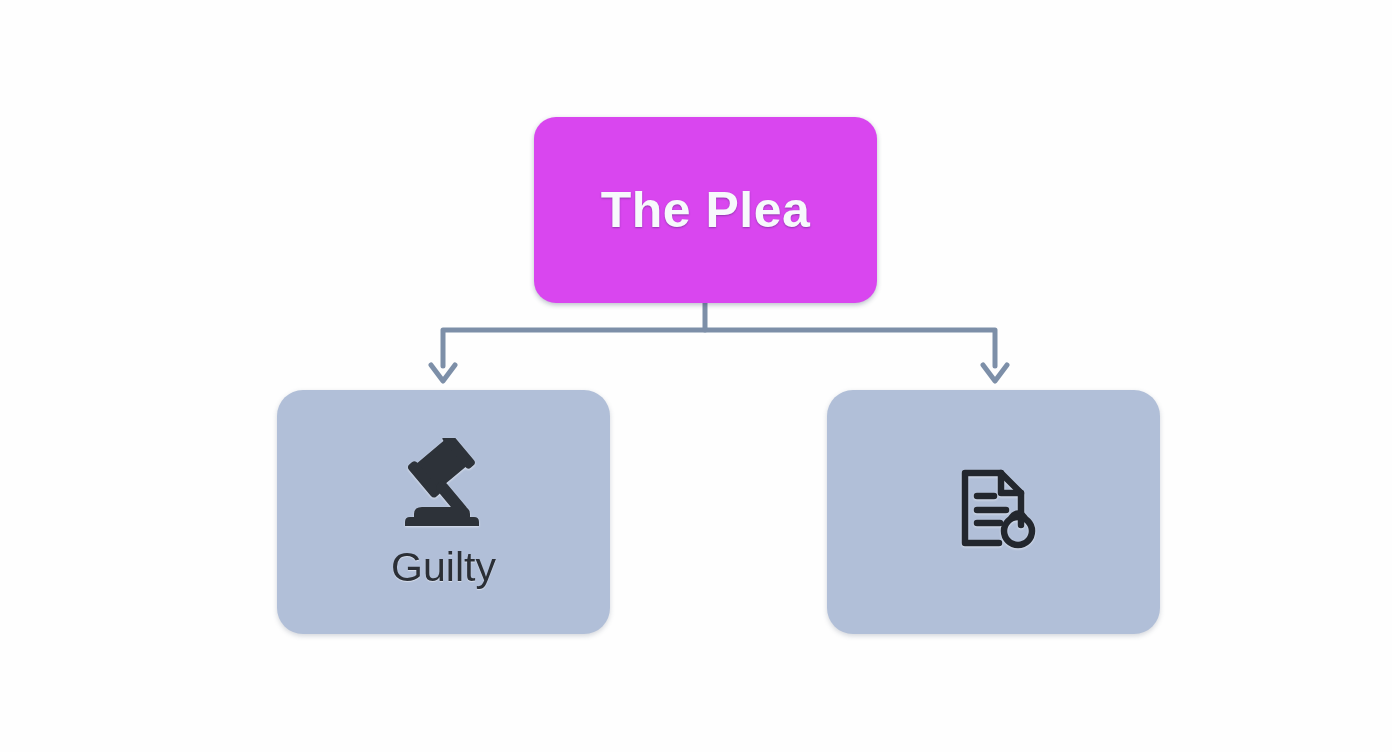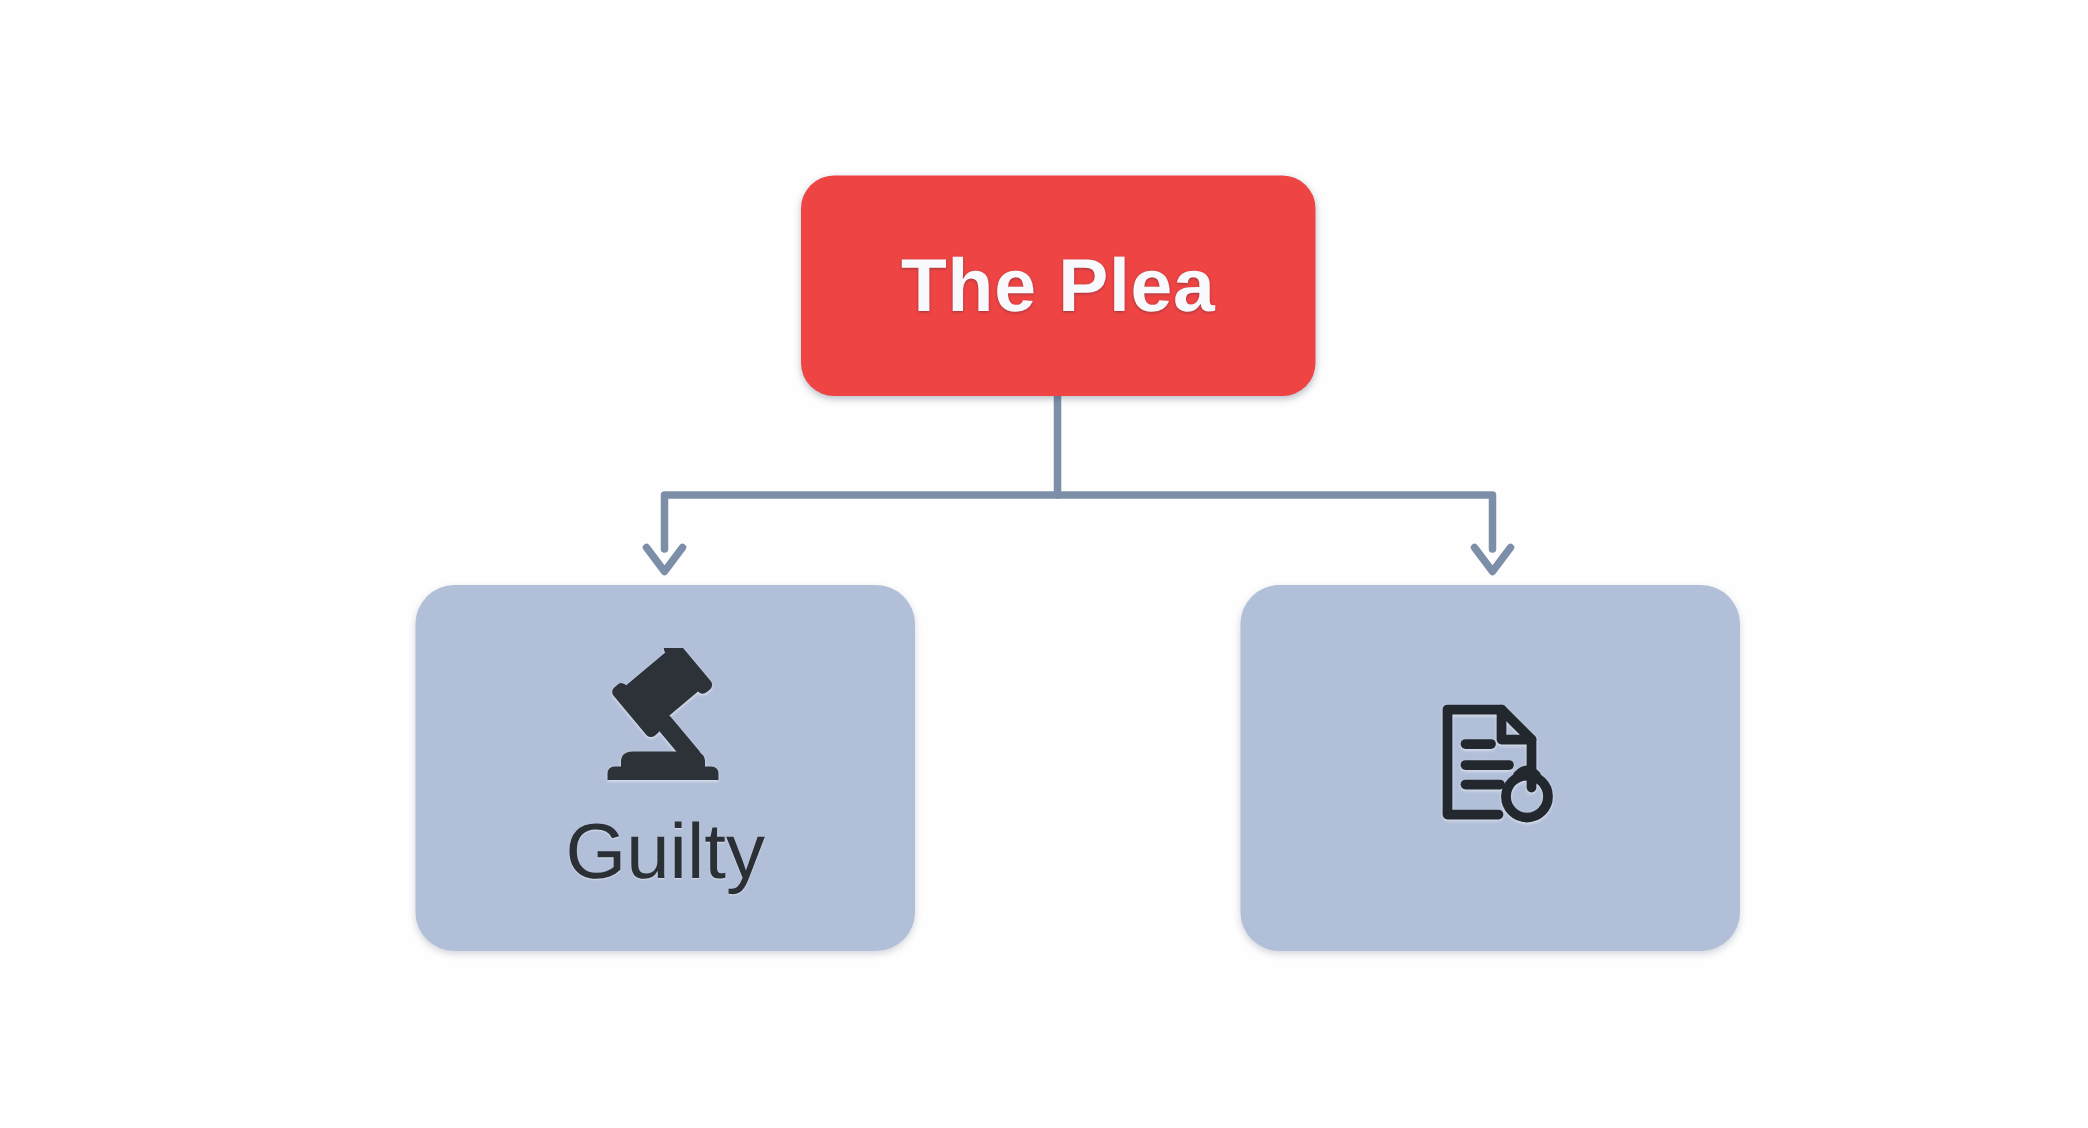--- a/index.html
+++ b/index.html
@@ -35,22 +35,22 @@
     flex-direction: column;
     align-items: center;
     justify-content: center;
     border-radius: 22px;
   }
 
   .node-root {
     left: 534px;
     top: 117px;
     width: 343px;
-    height: 147px;
-    background: #ef4444;
+    height: 186px;
+    background: #d946ef;
     box-shadow: 0 2px 5px rgba(30, 50, 80, 0.30);
   }
   .node-root .node-title {
     color: #f7f9fc;
     font-size: 50px;
     font-weight: bold;
     letter-spacing: 0.5px;
     line-height: 1.05;
     text-align: center;
     text-shadow: 0 1px 2px rgba(10, 25, 50, 0.35);
@@ -70,21 +70,21 @@
   .node-icon {
     width: 104px;
     height: 92px;
     display: block;
     margin-bottom: 14px;
     filter: drop-shadow(0 1px 1px rgba(255,255,255,0.55));
   }
 
   .node-leaf .node-label {
     color: #2b2f36;
-    font-size: 52px;
+    font-size: 41px;
     font-weight: normal;
     line-height: 1.16;
     text-align: center;
     text-shadow: 0 1px 1px rgba(255, 255, 255, 0.5);
   }
   .node-leaf .node-label-line {
     display: block;
   }
 </style>
 </head>

